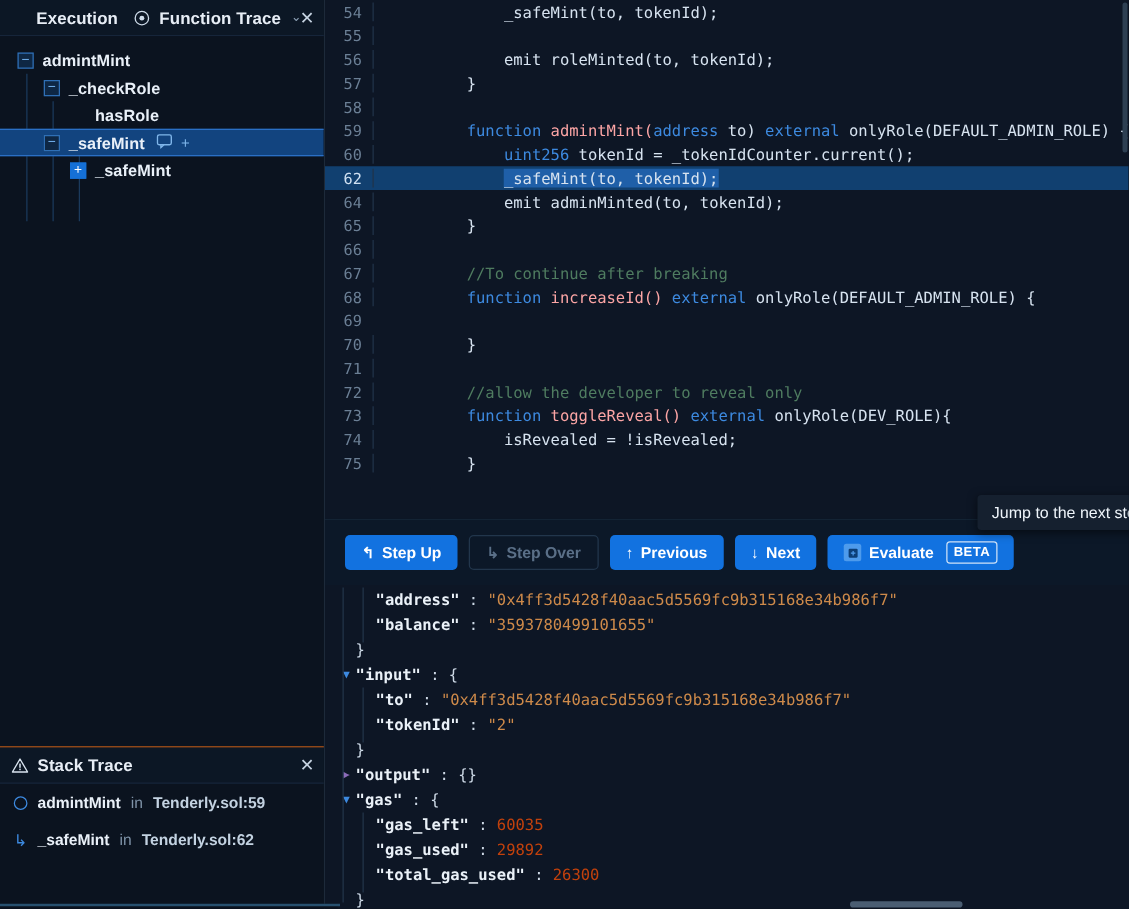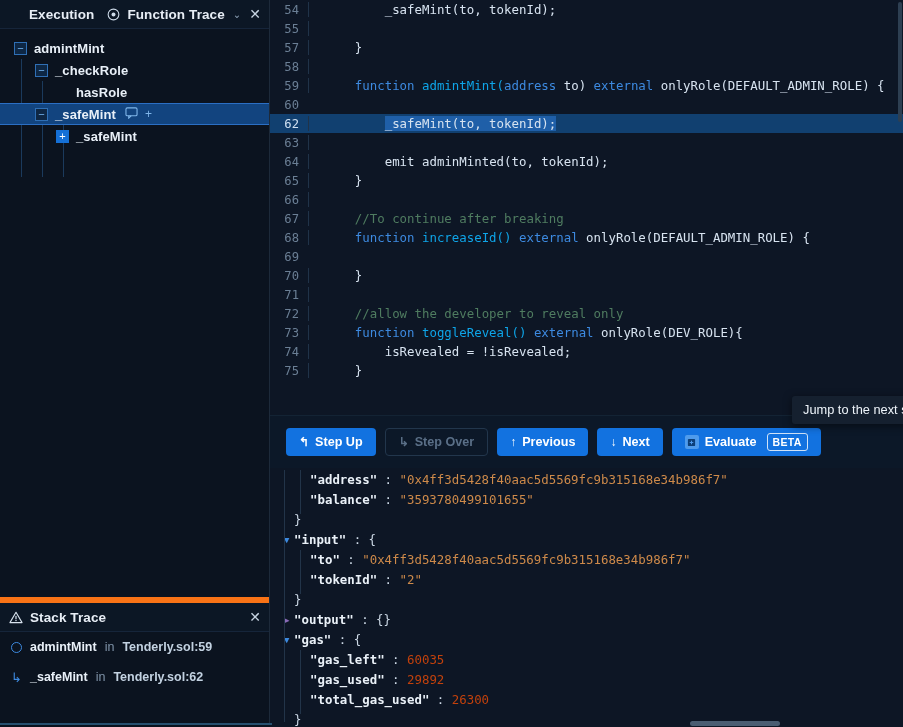--- a/index.html
+++ b/index.html
@@ -38,21 +38,21 @@
   .tog { width: 13px; height: 13px; border: 1px solid #2f6fb5; background: #0e2744;
          display: inline-flex; align-items: center; justify-content: center; flex: none;
          color: #74b4f0; font-size: 11px; line-height: 1; font-family:"Liberation Sans",sans-serif; }
   .tog.plus { background: #1570d6; border-color: #1570d6; color: #fff; }
   .tname { font-weight: 700; margin-left: 7px; letter-spacing: .1px; }
   .trow .acts { margin-left: 9px; display: flex; align-items: center; gap: 7px; color: #7fb6ea; font-size: 12px; }
   
   .vline { position: absolute; width: 1px; background: #1b3a5c; }
 
   
-  #stack { height: 130px; background: #0b131f; border-top: 6px solid #f97316; }
+  #stack { height: 130px; background: #0b131f; border-top: 1px solid #f97316; }
   #stack .panel-head { background: #0c1725; }
   .srow { height: 30px; display: flex; align-items: center; padding-left: 11px; gap: 8px;
           font-size: 12.5px; color: #9bb0c6; }
   .srow .lbl { color: #e9f0f8; font-weight: 700; }
   .srow .mid { color: #7f93a8; font-weight: 400; }
   .srow .file { color: #c3d2e1; font-weight: 700; }
   .sdot { width: 11px; height: 11px; border: 1.6px solid #3d8ae0; border-radius: 50%; flex: none; }
   .sarr { color: #3d8ae0; font-size: 13px; flex: none; width: 11px; text-align: center; }
 
   
@@ -60,26 +60,26 @@
            background: #0d1625; position: relative; }
 
   
   #code { height: 420px; background: #0d1625; position: relative; overflow: hidden;
           font-family: "DejaVu Sans Mono", monospace; font-size: 12.4px; }
   .cline { position: relative; height: 19px; display: flex; align-items: center; white-space: pre; }
   .cline.hl { background: #114070; }
   .gut { width: 38px; text-align: right; padding-right: 9px; color: #6b7f95; flex: none;
          font-size: 12.2px; }
   .cline.hl .gut { color: #cfe0f2; }
-  .ctext { padding-left: 16px; color: #d7e3f0; }
+  .ctext { padding-left: 44px; color: #d7e3f0; }
   .ind { border-left: 1px solid #203349; }
   
   .kw   { color: #3d8ae0; }
   .cmt  { color: #4f7c60; }
-  .fn   { color: #0ea5e9; }
+  .fn   { color: #fca5a5; }
   .pl   { color: #d7e3f0; }
   .sel-txt { background: #1f5fa8; }
 
   
   #tooltip { position: absolute; left: 522px; top: 396px; background: #15202f;
              color: #eef4fa; font-size: 12.8px; padding: 6px 11px 7px; border-radius: 3px;
              box-shadow: 0 2px 8px rgba(0,0,0,.5); white-space: nowrap; z-index: 40;
              font-family: "Liberation Sans", sans-serif; }
 
   
@@ -213,26 +213,26 @@
         <div class="thumb"></div>
       </div>
   </div>
 
   <div id="right">
 
     <div id="code">
       <div id="code-lines">
           <div class="cline"><span class="gut">54</span><span class="ctext ind">        <span class="pl">_safeMint(to, tokenId);</span></span></div>
           <div class="cline"><span class="gut">55</span><span class="ctext ind">        </span></div>
+          <div class="cline"><span class="gut">56</span><span class="ctext ind">        <span class="pl">emit </span><span class="pl">roleMinted(to, tokenId);</span></span></div>
           <div class="cline"><span class="gut">57</span><span class="ctext ind">    <span class="pl">}</span></span></div>
           <div class="cline"><span class="gut">58</span><span class="ctext ind">    </span></div>
           <div class="cline"><span class="gut">59</span><span class="ctext ind">    <span class="kw">function </span><span class="fn">admintMint(</span><span class="kw">address </span><span class="pl">to) </span><span class="kw">external </span><span class="pl">onlyRole(DEFAULT_ADMIN_ROLE) {</span></span></div>
-          <div class="cline"><span class="gut">60</span></div>
+          <div class="cline"><span class="gut">60</span><span class="ctext ind">        <span class="kw">uint256 </span><span class="pl">tokenId = _tokenIdCounter.current();</span></span></div>
           <div class="cline hl"><span class="gut">62</span><span class="ctext ind">        <span class="sel-txt">_safeMint(to, tokenId);</span></span></div>
-          <div class="cline"><span class="gut">63</span><span class="ctext ind">        </span></div>
           <div class="cline"><span class="gut">64</span><span class="ctext ind">        <span class="pl">emit </span><span class="pl">adminMinted(to, tokenId);</span></span></div>
           <div class="cline"><span class="gut">65</span><span class="ctext ind">    <span class="pl">}</span></span></div>
           <div class="cline"><span class="gut">66</span><span class="ctext ind">    </span></div>
           <div class="cline"><span class="gut">67</span><span class="ctext ind">    <span class="cmt">//To continue after breaking</span></span></div>
           <div class="cline"><span class="gut">68</span><span class="ctext ind">    <span class="kw">function </span><span class="fn">increaseId() </span><span class="kw">external </span><span class="pl">onlyRole(DEFAULT_ADMIN_ROLE) {</span></span></div>
           <div class="cline"><span class="gut">69</span></div>
           <div class="cline"><span class="gut">70</span><span class="ctext ind">    <span class="pl">}</span></span></div>
           <div class="cline"><span class="gut">71</span><span class="ctext ind">    </span></div>
           <div class="cline"><span class="gut">72</span><span class="ctext ind">    <span class="cmt">//allow the developer to reveal only</span></span></div>
           <div class="cline"><span class="gut">73</span><span class="ctext ind">    <span class="kw">function </span><span class="fn">toggleReveal() </span><span class="kw">external </span><span class="pl">onlyRole(DEV_ROLE){</span></span></div>

